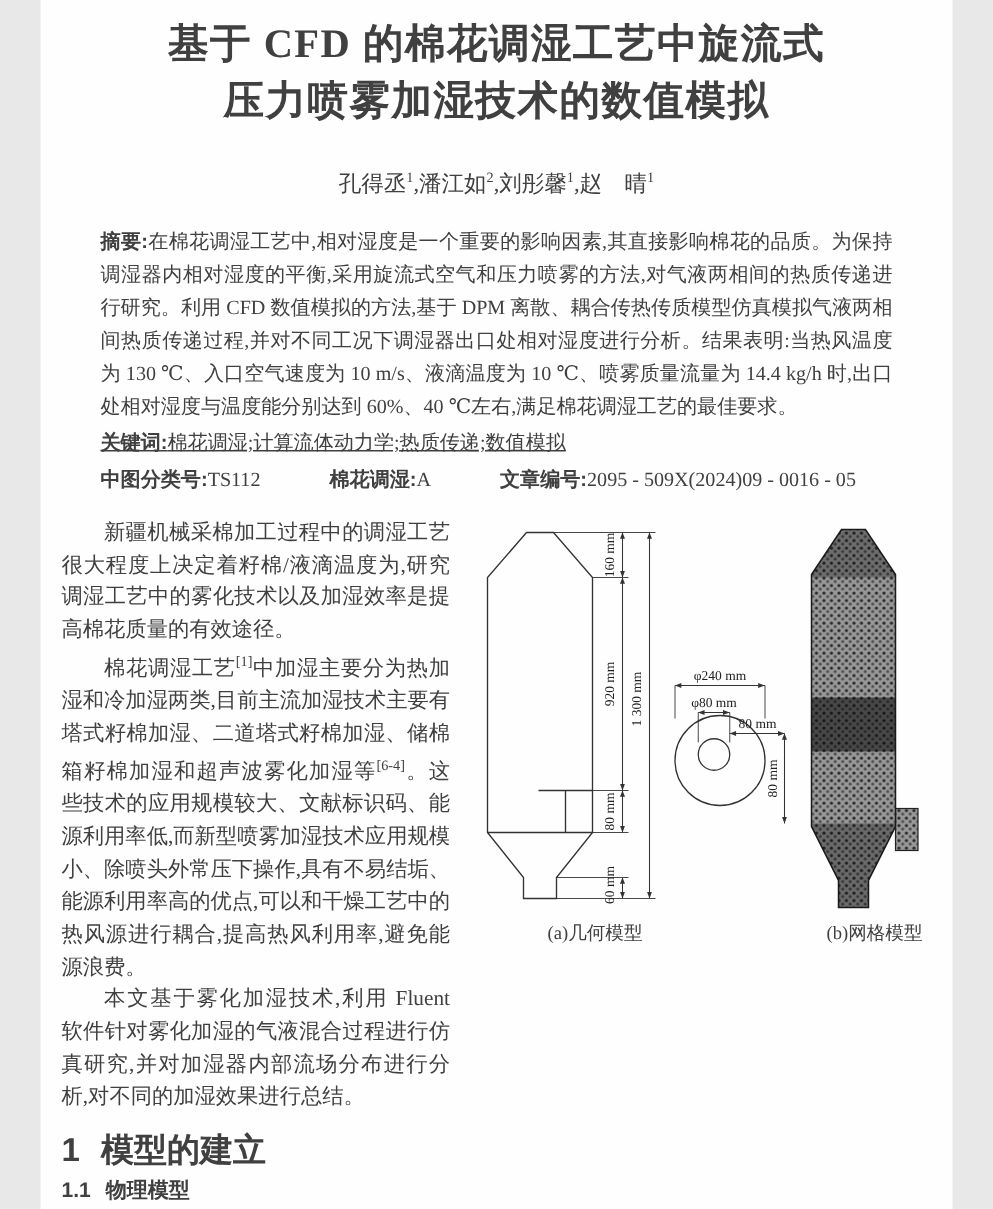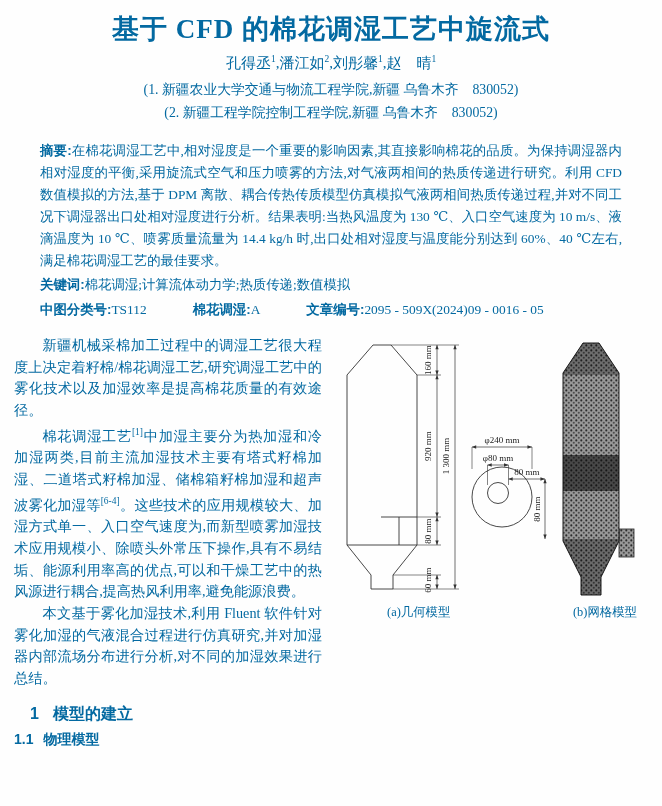--- a/index.html
+++ b/index.html
@@ -1,49 +1,49 @@
 <!DOCTYPE html>
 <html><head>
 <meta charset="utf-8">
 <style>
   html,body{margin:0;padding:0;background:#e8e8e8;}
   .page{
-    width:662px;height:806px;background:#fefefe;margin:0 auto;
-    font-family:"Liberation Serif","DejaVu Serif",serif;color:#0369a1;
+    width:608px;height:806px;background:#fefefe;margin:0 auto;
+    font-family:"Liberation Serif","DejaVu Serif",serif;color:#404040;
     box-sizing:border-box;padding:8px 14px 0 14px;overflow:hidden;position:relative;
   }
   .title{
     text-align:center;font-weight:bold;font-size:27px;line-height:38px;
     margin-top:2px;letter-spacing:1px;
   }
   .authors{
-    text-align:center;font-size:15px;margin-top:0;line-height:22px;
+    text-align:center;font-size:15px;margin-top:22px;line-height:22px;
   }
   .authors sup,.para sup{font-size:9.5px;}
   .affils{
     text-align:center;font-size:13.8px;line-height:23px;margin-top:4px;
   }
   .abstract-block{
     margin:16px 26px 0 26px;font-size:13.4px;line-height:22px;
     text-align:justify;
   }
   .abstract-block .lbl,.kw .lbl,.meta .lbl{
     font-weight:bold;font-family:"Liberation Sans","DejaVu Sans",sans-serif;
   }
-  .kw{margin:0 26px;font-size:13.4px;line-height:25px;text-align:justify;}
+  .kw{margin:0 26px;font-size:13.4px;line-height:25px;text-align:justify;text-decoration:underline;}
   .meta{margin:0 26px;font-size:13.4px;line-height:25px;}
   .meta .gap{margin-right:46px;margin-top:16px;}
   .columns{
     display:flex;gap:13px;margin-top:13px;
   }
   .col{width:308px;font-size:14.2px;line-height:21.7px;text-align:justify;}
   .para{margin:0;text-indent:2em;}
   .h1{
     font-family:"Liberation Sans","DejaVu Sans",sans-serif;
-    font-weight:bold;font-size:16px;margin:13px 0 5px 16px;text-indent:0;
+    font-weight:bold;font-size:22px;margin:13px 0 5px 0;text-indent:0;
   }
   .h1 .num{margin-right:14px;}
   .h2{
     font-size:14px;margin:2px 0 3px 0;text-indent:0;font-weight:600;
   }
   .h2 .num{font-family:"Liberation Sans","DejaVu Sans",sans-serif;font-weight:bold;margin-right:10px;}
   .figure{margin-top:4px;}
   .figure svg{display:block;}
   .subcaps{
     display:flex;justify-content:space-between;font-size:12.4px;line-height:15px;
@@ -51,47 +51,44 @@
   }
   .dimtext{font-size:9px;fill:#222;font-family:"Liberation Serif","DejaVu Serif",serif;}
 </style>
 </head>
 <body>
 
 <div class="page">
 
   <div class="title">
     <div>基于 CFD 的棉花调湿工艺中旋流式</div>
+    <div>压力喷雾加湿技术的数值模拟</div>
   </div>
 
   <div class="authors"><span>孔得丞</span><sup>1</sup><span>,潘江如</span><sup>2</sup><span>,刘彤馨</span><sup>1</sup><span>,赵　晴</span><sup>1</sup>
   </div>
 
-  <div class="affils">
-    <div>(1. 新疆农业大学交通与物流工程学院,新疆 乌鲁木齐　830052)</div>
-    <div>(2. 新疆工程学院控制工程学院,新疆 乌鲁木齐　830052)</div>
-  </div>
 
   <div class="abstract-block">
     <span class="lbl">摘要:</span><span>在棉花调湿工艺中,相对湿度是一个重要的影响因素,其直接影响棉花的品质。为保持调湿器内相对湿度的平衡,采用旋流式空气和压力喷雾的方法,对气液两相间的热质传递进行研究。利用 CFD 数值模拟的方法,基于 DPM 离散、耦合传热传质模型仿真模拟气液两相间热质传递过程,并对不同工况下调湿器出口处相对湿度进行分析。结果表明:当热风温度为 130 ℃、入口空气速度为 10 m/s、液滴温度为 10 ℃、喷雾质量流量为 14.4 kg/h 时,出口处相对湿度与温度能分别达到 60%、40 ℃左右,满足棉花调湿工艺的最佳要求。</span>
   </div>
 
   <div class="kw">
     <span class="lbl">关键词:</span><span>棉花调湿;计算流体动力学;热质传递;数值模拟</span>
   </div>
 
   <div class="meta">
     <span class="lbl">中图分类号:</span><span class="gap">TS112</span><span class="lbl">棉花调湿:</span><span class="gap">A</span><span class="lbl">文章编号:</span><span>2095 - 509X(2024)09 - 0016 - 05</span>
   </div>
 
   <div class="columns">
 
     <div class="col">
-      <p class="para">新疆机械采棉加工过程中的调湿工艺很大程度上决定着籽棉/棉花调湿工艺,研究调湿工艺中的雾化技术以及加湿效率是提高棉花质量的有效途径。</p>
-      <p class="para"><span>棉花调湿工艺</span><sup>[1]</sup><span>中加湿主要分为热加湿和冷加湿两类,目前主流加湿技术主要有塔式籽棉加湿、二道塔式籽棉加湿、储棉箱籽棉加湿和超声波雾化加湿等</span><sup>[6-4]</sup><span>。这些技术的应用规模较大、加湿方式单一、入口空气速度为,而新型喷雾加湿技术应用规模小、除喷头外常压下操作,具有不易结垢、能源利用率高的优点,可以和干燥工艺中的热风源进行耦合,提高热风利用率,避免能源浪费。</span>
+      <p class="para">新疆机械采棉加工过程中的调湿工艺很大程度上决定着籽棉/液滴温度为,研究调湿工艺中的雾化技术以及加湿效率是提高棉花质量的有效途径。</p>
+      <p class="para"><span>棉花调湿工艺</span><sup>[1]</sup><span>中加湿主要分为热加湿和冷加湿两类,目前主流加湿技术主要有塔式籽棉加湿、二道塔式籽棉加湿、储棉箱籽棉加湿和超声波雾化加湿等</span><sup>[6-4]</sup><span>。这些技术的应用规模较大、文献标识码、能源利用率低,而新型喷雾加湿技术应用规模小、除喷头外常压下操作,具有不易结垢、能源利用率高的优点,可以和干燥工艺中的热风源进行耦合,提高热风利用率,避免能源浪费。</span>
       </p>
       <p class="para">本文基于雾化加湿技术,利用 Fluent 软件针对雾化加湿的气液混合过程进行仿真研究,并对加湿器内部流场分布进行分析,对不同的加湿效果进行总结。</p>
       <p class="para h1"><span class="num">1</span><span>模型的建立</span></p>
       <p class="para h2"><span class="num">1.1</span><span>物理模型</span></p>
 
     </div>
 
     <div class="col">
 
       <div class="figure">

